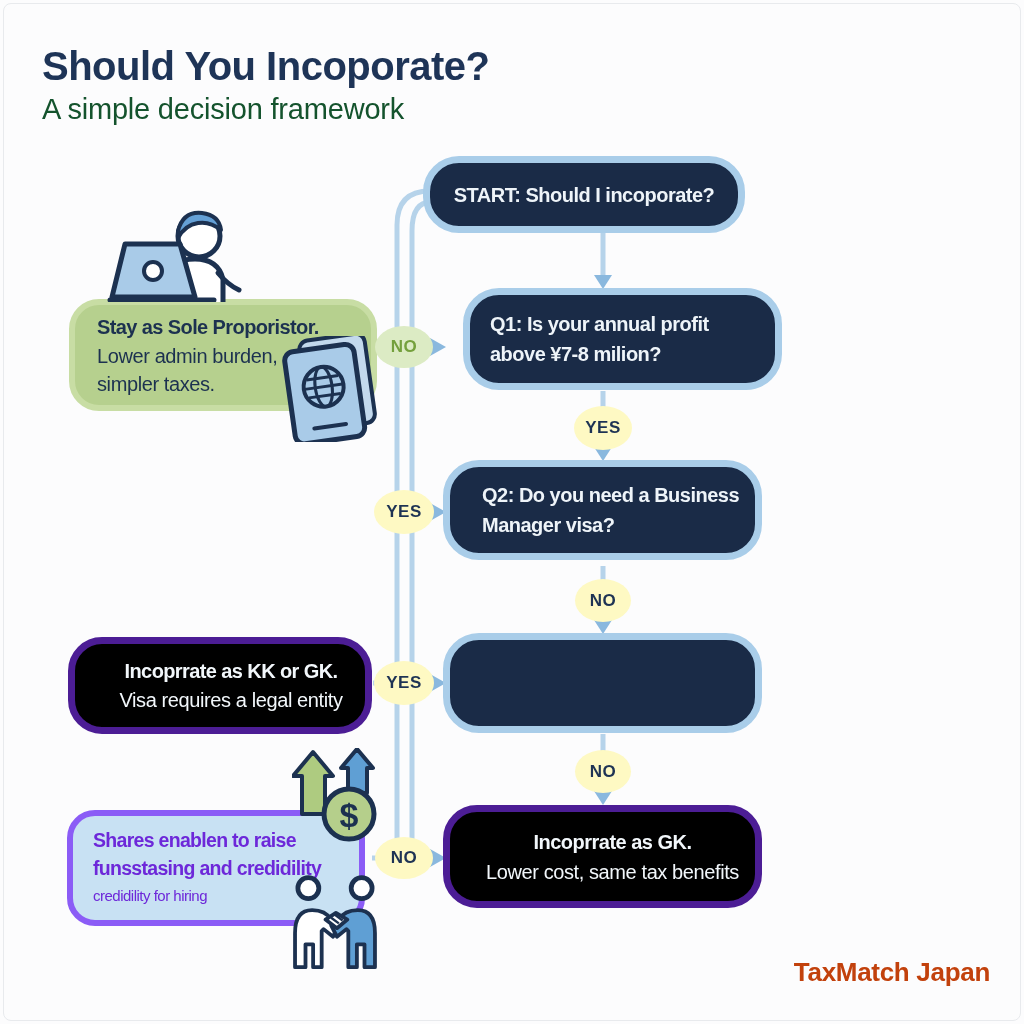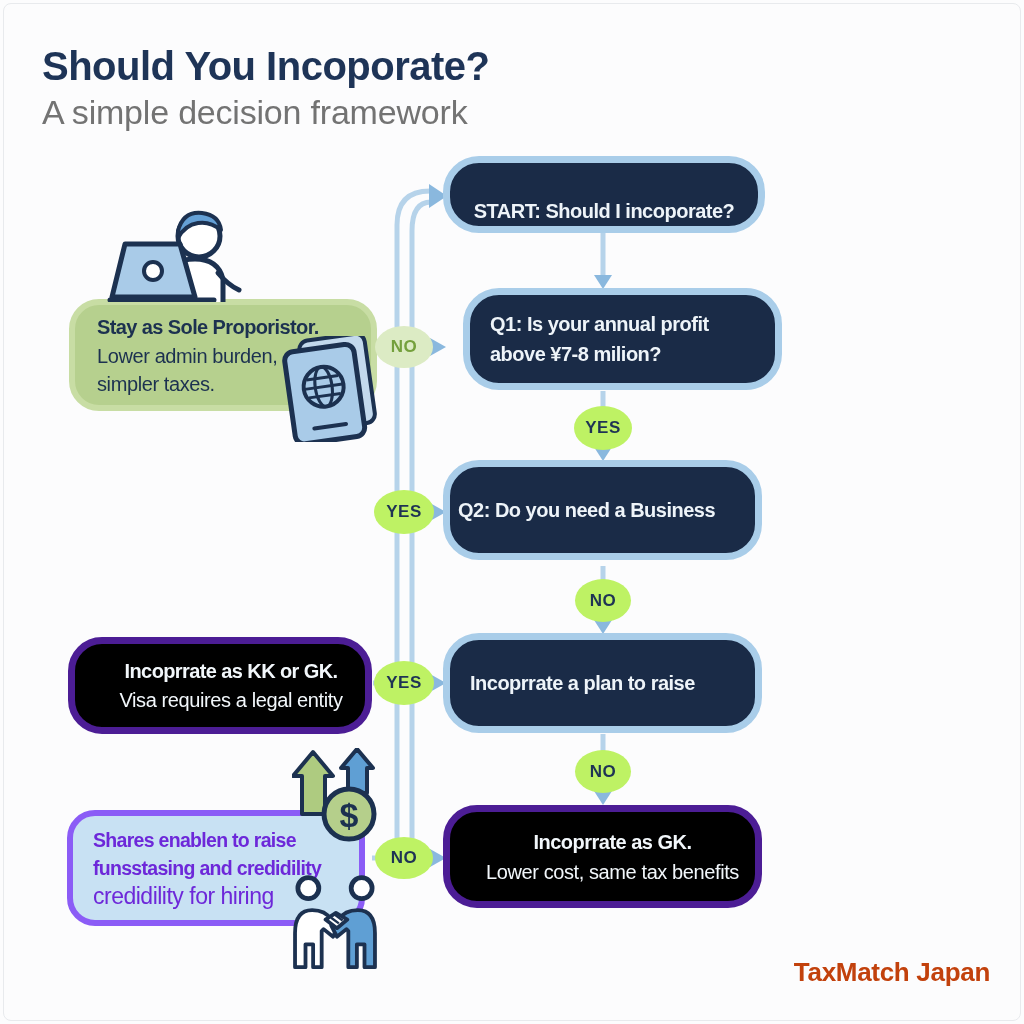--- a/index.html
+++ b/index.html
@@ -2,55 +2,55 @@
 <html><head>
 <meta charset="utf-8">
 <style>
   * { margin:0; padding:0; box-sizing:border-box; }
   html,body { width:1024px; height:1024px; background:#fdfdfe; font-family:"Liberation Sans","DejaVu Sans",sans-serif; }
   #canvas { position:relative; width:1024px; height:1024px; overflow:hidden; background:#fcfcfd; }
   .frame { position:absolute; inset:3px; border:1px solid #e8eaed; border-radius:8px; pointer-events:none; }
 
   
   .title { position:absolute; left:42px; top:44px; font-size:40px; font-weight:bold; color:#1e3457; letter-spacing:-0.5px; }
-  .subtitle { position:absolute; left:42px; top:93px; font-size:34px; color:#737373; letter-spacing:-0.2px; }
+  .subtitle { position:absolute; left:42px; top:93px; font-size:29px; color:#14532d; letter-spacing:-0.2px; }
 
   
   #connectors { position:absolute; left:0; top:0; z-index:1; }
 
   
   .node { position:absolute; z-index:2; display:flex; flex-direction:column; justify-content:center; overflow:hidden; }
   .dark { background:#1a2b47; border:7px solid #a9cde9; border-radius:36px; color:#eef4f9; }
   .blue { background:#000000; border:7px solid #4c1d95; border-radius:34px; color:#f2f7fb;text-align:center; }
   .greenbox { background:#b6d08e; border:6px solid #c8dda4; border-radius:30px; color:#1c3150; }
   .ltblue { background:#c8e1f3; border:6px solid #8b5cf6; border-radius:28px; color:#6d28d9; }
 
-  .start-node { left:443px; top:156px; width:322px; height:77px; align-items:center;justify-content:flex-end; }
+  .start-node { left:423px; top:156px; width:322px; height:77px; align-items:center; }
   .start-node .q-line { font-size:20px; }
   .q1-node { left:443px; top:288px; width:319px; height:102px; padding-left:20px;margin-left:20px; }
-  .q2-node { left:443px; top:460px; width:319px; height:100px; padding-left:8px; }
+  .q2-node { left:443px; top:460px; width:319px; height:100px; padding-left:32px; }
   .q3-node { left:443px; top:633px; width:319px; height:100px; padding-left:20px; }
   .gk-node { left:443px; top:805px; width:319px; height:103px; padding-left:20px; }
 
   .q-line { font-size:20px; font-weight:bold; letter-spacing:-0.5px; line-height:30px; white-space:nowrap; }
   .r-line { font-size:20px; letter-spacing:-0.4px; line-height:30px; white-space:nowrap; }
 
   .green-node { left:69px; top:299px; width:308px; height:112px; padding-left:22px; }
   .kk-node { left:68px; top:637px; width:304px; height:97px; padding-left:22px; }
   .shares-node { left:67px; top:810px; width:298px; height:116px; padding-left:20px; }
 
   .l-title { font-size:20px; font-weight:bold; letter-spacing:-0.6px; line-height:29px; white-space:nowrap; }
   .l-body  { font-size:20px; letter-spacing:-0.4px; line-height:28px; white-space:nowrap; }
   .s-line-b { font-size:19.5px; font-weight:bold; letter-spacing:-0.7px; line-height:28px; white-space:nowrap; }
-  .s-line-r { font-size:23px; letter-spacing:-0.5px; line-height:28px; white-space:nowrap; }
+  .s-line-r { font-size:15px; letter-spacing:-0.5px; line-height:28px; white-space:nowrap; }
 
   
   .badge { position:absolute; z-index:3; display:flex; align-items:center; justify-content:center;
            border-radius:50%; font-weight:bold; font-size:17px; letter-spacing:0.5px; }
-  .badge.bluebg { background:#bef264; color:#1e3354; }
+  .badge.bluebg { background:#fef9c3; color:#1e3354; }
   .badge.greenbg { background:#dcebc4; color:#74a03c; }
   .b-no1  { left:375px; top:326px; width:58px; height:42px; }
   .b-yes2 { left:374px; top:490px; width:60px; height:44px; }
   .b-yes3 { left:374px; top:661px; width:60px; height:44px; }
   .b-no4  { left:375px; top:837px; width:58px; height:42px; }
   .b-midyes { left:574px; top:406px; width:58px; height:44px; }
   .b-midno2 { left:575px; top:579px; width:56px; height:43px; }
   .b-midno3 { left:575px; top:750px; width:56px; height:43px; }
 
   
@@ -101,24 +101,24 @@
     <span class="q-line">START: Should I incoporate?</span>
   </div>
 
   <div class="node dark q1-node">
     <span class="q-line">Q1: Is your annual profit</span>
     <span class="q-line">above ¥7-8 milion?</span>
   </div>
 
   <div class="node dark q2-node">
     <span class="q-line">Q2: Do you need a Business</span>
+    <span class="q-line">Manager visa?</span>
   </div>
 
   <div class="node dark q3-node">
-    <span class="q-line">Incoprrate a plan to raise</span>
   </div>
 
   <div class="node greenbox green-node">
     <span class="l-title">Stay as Sole Proporistor.</span>
     <span class="l-body">Lower admin burden,</span>
     <span class="l-body">simpler taxes.</span>
   </div>
 
   <div class="node blue gk-node">
     <span class="q-line">Incoprrate as GK.</span>

